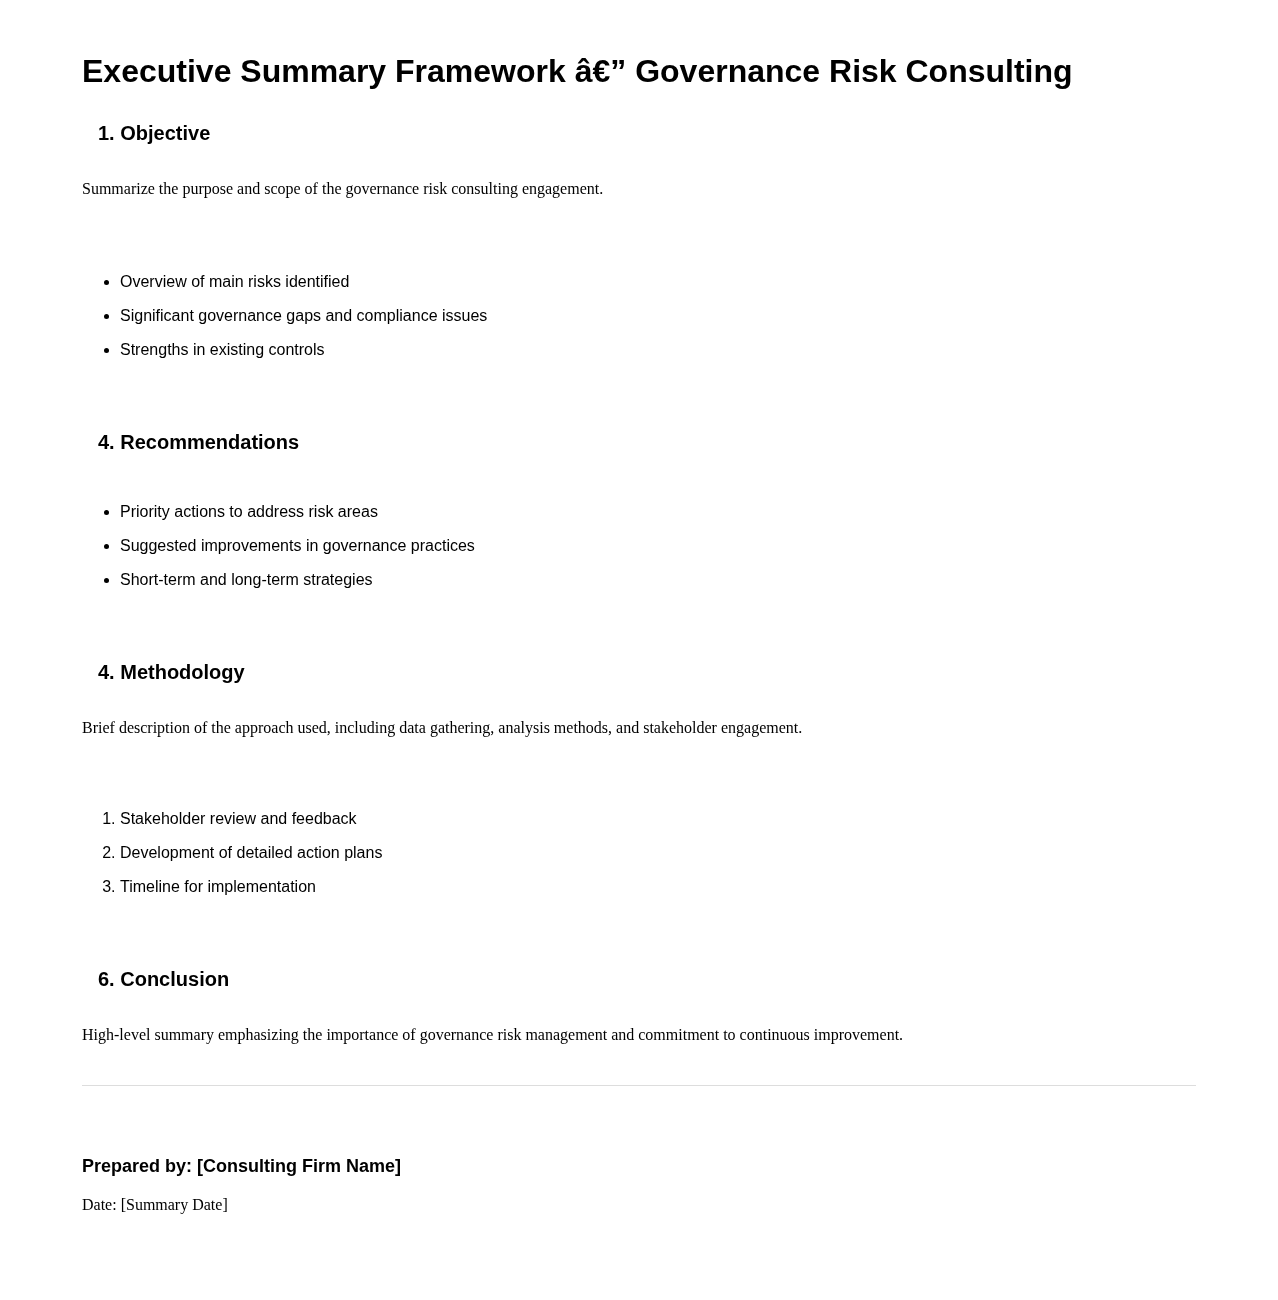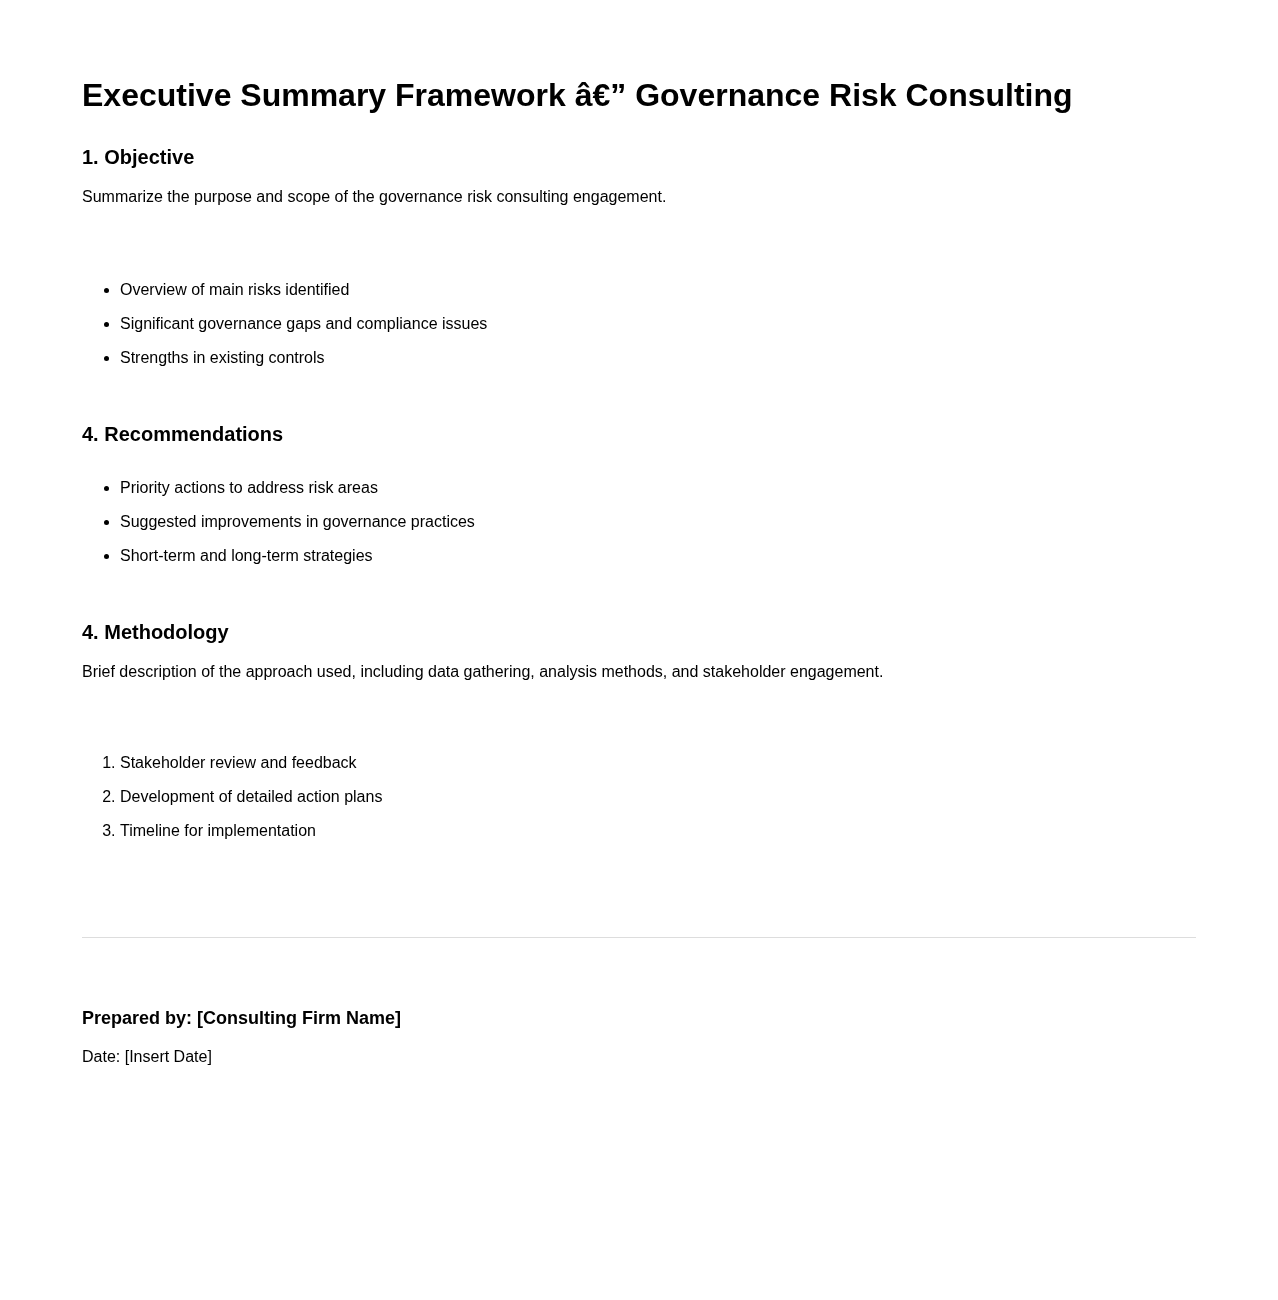--- a/index.html
+++ b/index.html
@@ -2,26 +2,26 @@
 <html><head>
   <meta charset="utf-8">
   <style>
     html, body { margin: 0; padding: 0; background: #ffffff; }
     body {
       font-family: "Liberation Sans", sans-serif;
       color: #000000;
       width: 1278px;
       min-height: 1300px;
     }
-    .page { padding: 56px 82px 0 82px; width: 1114px; }
+    .page { padding: 32px 82px 0 82px; width: 1114px; }
     h1 { font-size: 32px; font-weight: bold; margin: 21px 0 0 0; line-height: 37px; }
-    h2 { font-size: 20px; font-weight: bold; margin: 0; line-height: 23px; }
+    h2 { font-size: 20px; font-weight: bold; margin: 16px; line-height: 23px; }
     .section { margin-top: 0; }
     .s1 { margin-top: 32px; }
-    p { font-size: 16px; margin: 0; line-height: 18px; }
+    p { font-size: 16px; margin: 0; line-height: 18px; font-family: Liberation Serif, serif; }
     ul, ol { font-size: 16px; margin: 0; padding-left: 22px; line-height: 18px; }
     li { margin: 16px; }
     .gap-h-p { height: 19px; }
     .gap-sec { height: 42px; }
     hr { border: 0; border-top: 1px solid #dddddd; margin: 0; }
     .prepared { font-size: 18px; font-weight: bold; line-height: 21px; margin-top: 38px; }
   </style>
 </head>
 <body>
 
@@ -66,20 +66,25 @@
   <div class="section">
     <div class="gap-h-p" style="height:17px"></div>
     <ol>
       <li>Stakeholder review and feedback</li>
       <li>Development of detailed action plans</li>
       <li>Timeline for implementation</li>
     </ol>
   </div>
 
   <div class="gap-sec" style="height:40px"></div>
+  <div class="section">
+    <h2>6. Conclusion</h2>
+    <div class="gap-h-p"></div>
+    <p>High-level summary emphasizing the importance of governance risk management and commitment to continuous improvement.</p>
+  </div>
 
   <div style="height:41px"></div>
   <hr>
   <div style="height:32px"></div>
   <div class="prepared">Prepared by: [Consulting Firm Name]</div>
   <div style="height:19px"></div>
-  <p>Date: [Insert Date]</p>
+  <p>Date: [Summary Date]</p>
 </div>
 
 </body></html>

